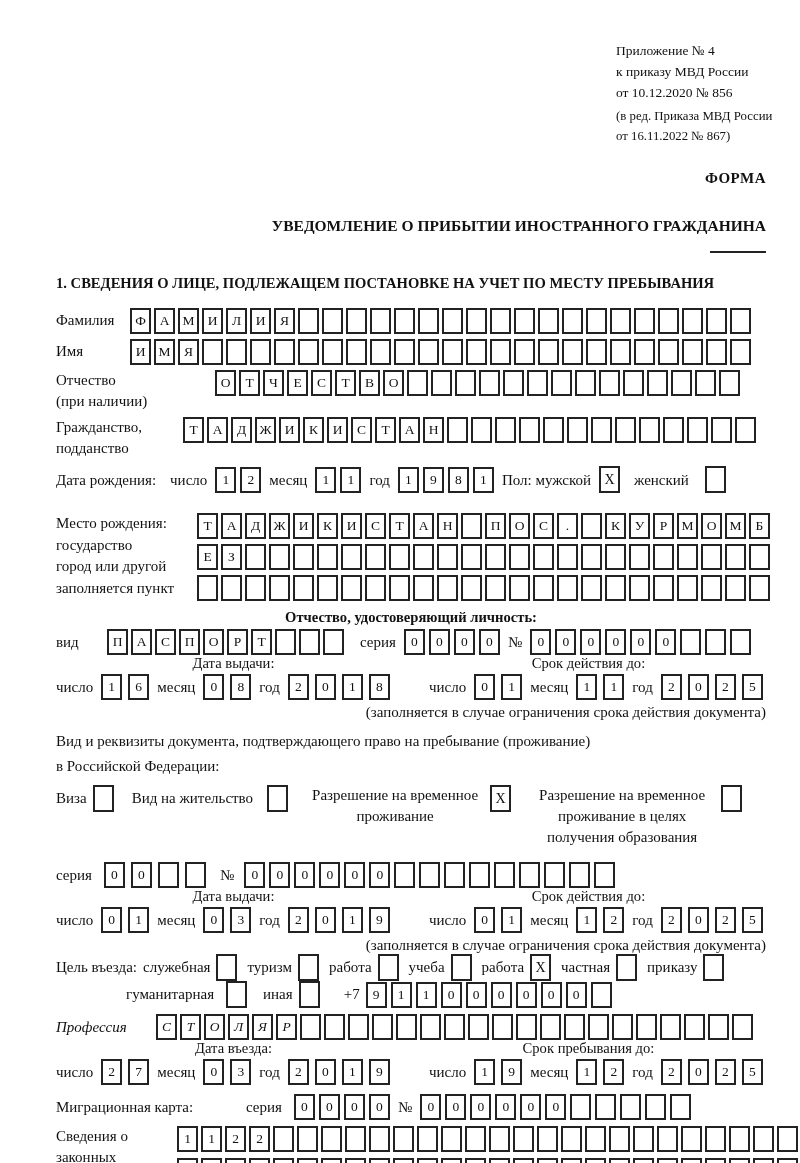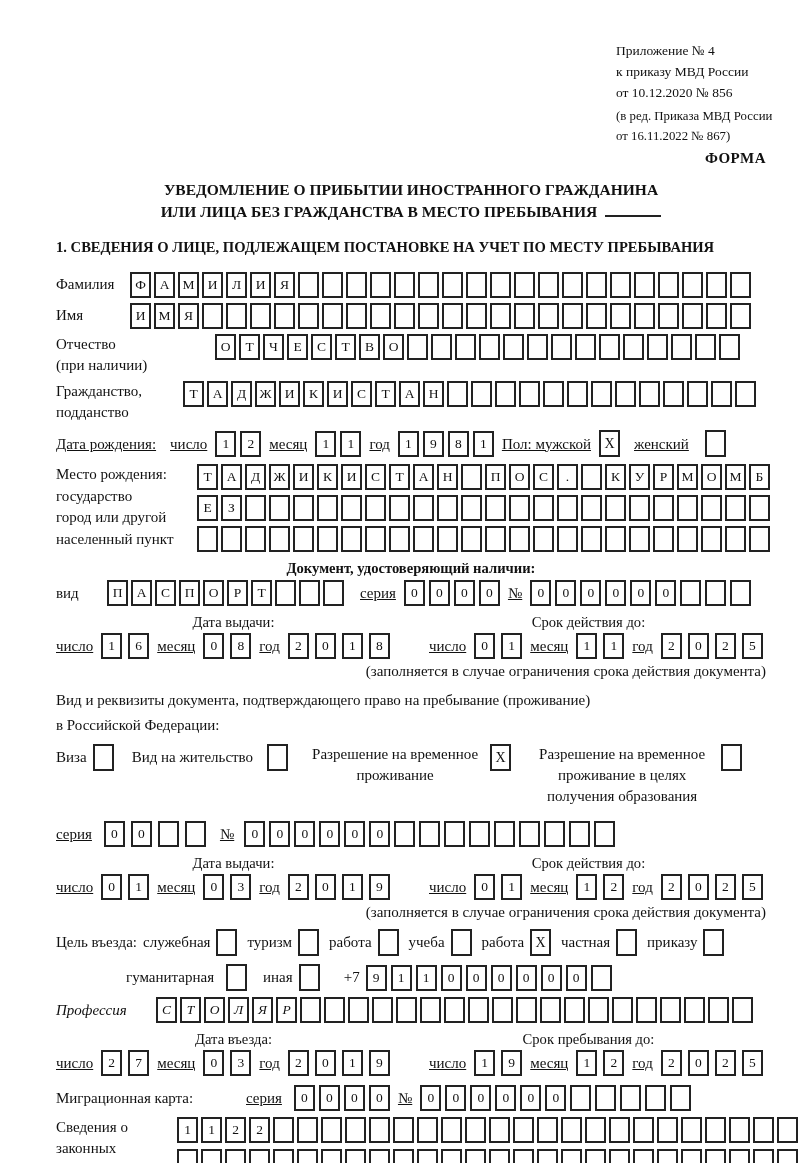--- a/index.html
+++ b/index.html
@@ -3,55 +3,55 @@
 <meta charset="utf-8">
 <style>
   html,body{margin:0;padding:0;background:#fff;}
   body{width:800px;height:1163px;overflow:hidden;color:#111;
        font-family:"Liberation Serif","DejaVu Serif",serif;font-size:15px;}
   .page{box-sizing:border-box;width:800px;height:1163px;padding:40px 34px 0 56px;}
 
   
   .appendix{margin-left:560px;line-height:21px;font-size:13.5px;white-space:nowrap;}
   .appendix .edition{font-size:12.8px;margin-top:3px;line-height:20px;}
-  .forma{text-align:right;font-weight:bold;font-size:15px;margin-top:4px;letter-spacing:.5px;}
+  .forma{text-align:right;font-weight:bold;font-size:15px;margin-top:24px;letter-spacing:.5px;}
 
   
-  .title{text-align:center;font-weight:bold;font-size:15.5px;line-height:22px;margin-top:12px;}
+  .title{text-align:right;font-weight:bold;font-size:15.5px;line-height:22px;margin-top:28px;}
   .title .uline{display:inline-block;width:56px;border-bottom:2px solid #222;margin-left:8px;}
   .section-heading{font-weight:bold;font-size:14.6px;margin-top:16px;}
 
   
   .cells{display:inline-flex;gap:3px;flex:none;}
   .g4{gap:4px;} .g6{gap:6px;}
   .cell{box-sizing:border-box;width:21px;height:26px;border:2px solid #222;flex:none;
         display:flex;align-items:center;justify-content:center;
         font-size:13.5px;line-height:1;background:#fff;}
   .chk{box-sizing:border-box;width:21px;height:27px;border:2px solid #222;flex:none;
        display:inline-flex;align-items:center;justify-content:center;font-size:14px;}
 
   .frow{display:flex;align-items:flex-start;margin-top:5px;}
   .lbl{flex:none;line-height:24px;}
   .w-fam{width:74px;} .w-otch{width:159px;} .w-grazh{width:127px;}
   .lbl2{line-height:21px;}
-  .mlab{margin:0 8px;line-height:26px;flex:none;text-decoration:underline;}
+  .mlab{margin:0 8px;line-height:26px;flex:none;}
   .mlab-first{margin-left:0;}
   .rowstack{display:flex;flex-direction:column;gap:5px;}
 
   .center-head{text-align:center;font-weight:bold;margin-top:8px;font-size:14.6px;}
-  .dateheads{display:flex;margin-top:8px;}
+  .dateheads{display:flex;}
   .dateheads .h{width:50%;text-align:center;font-size:14.6px;}
   .daterow{display:flex;margin-top:2px;align-items:center;}
   .dhalf{width:50%;display:flex;align-items:center;}
   .note{text-align:right;font-size:15px;margin-top:4px;}
 
   .options{display:flex;align-items:flex-start;margin-top:6px;}
   .opt-text{text-align:center;line-height:21px;}
   .gap14{margin-left:14px;} .gap18{margin-left:18px;} .gap6{margin-left:6px;}
-  .purpose-row{display:flex;align-items:center;margin-top:8px;}
+  .purpose-row{display:flex;align-items:center;margin-top:0;}
   .purpose-row .plab{margin:0 6px 0 10px;}
   .purpose-row .plab0{margin:0 6px 0 0;}
 
   .legal{display:flex;align-items:flex-start;margin-top:6px;}
   .legal .lbl-col{width:121px;flex:none;line-height:21px;}
   .intro{line-height:25px;margin-top:8px;}
 </style>
 </head>
 <body>
 
@@ -63,21 +63,21 @@
     <div>от 10.12.2020 № 856</div>
     <div class="edition">
       <div>(в ред. Приказа МВД России</div>
       <div>от 16.11.2022 № 867)</div>
     </div>
   </div>
   <div class="forma">ФОРМА</div>
 
   <div class="title">
     <div>УВЕДОМЛЕНИЕ О ПРИБЫТИИ ИНОСТРАННОГО ГРАЖДАНИНА</div>
-    <div><span>ИЛИ ЛИЦА БЕЗ ГРАЖДАНСТВА В МЕСТО ПРЕБЫВАНИЯ</span><span class="uline"></span></div>
+    <div><span class="uline"></span></div>
   </div>
 
   <div class="section-heading">1. СВЕДЕНИЯ О ЛИЦЕ, ПОДЛЕЖАЩЕМ ПОСТАНОВКЕ НА УЧЕТ ПО МЕСТУ ПРЕБЫВАНИЯ</div>
 
   <div class="frow" style="margin-top:16px;">
     <div class="lbl w-fam">Фамилия</div>
     <div class="cells">
         <span class="cell">Ф</span>
         <span class="cell">А</span>
         <span class="cell">М</span>
@@ -221,26 +221,26 @@
         <span class="cell">9</span>
         <span class="cell">8</span>
         <span class="cell">1</span>
       </span>
     <span class="mlab">Пол: мужской</span>
     <span class="chk">X</span>
     <span class="mlab" style="margin-left:14px;">женский</span>
     <span class="chk" style="margin-left:8px;"></span>
   </div>
 
-  <div class="frow" style="margin-top:7px;">
+  <div class="frow" style="margin-top:20px;">
     <div class="lbl" style="width:141px;line-height:21.5px;">
       <div>Место рождения:</div>
       <div>государство</div>
       <div>город или другой</div>
-      <div>населенный пункт</div>
+      <div>заполняется пункт</div>
     </div>
     <div class="rowstack">
       <div class="cells">
           <span class="cell">Т</span>
           <span class="cell">А</span>
           <span class="cell">Д</span>
           <span class="cell">Ж</span>
           <span class="cell">И</span>
           <span class="cell">К</span>
           <span class="cell">И</span>
@@ -310,21 +310,21 @@
           <span class="cell"></span>
           <span class="cell"></span>
           <span class="cell"></span>
           <span class="cell"></span>
           <span class="cell"></span>
           <span class="cell"></span>
         </div>
     </div>
   </div>
 
-  <div class="center-head">Документ, удостоверяющий наличии:</div>
+  <div class="center-head">Отчество, удостоверяющий личность:</div>
 
   <div class="frow" style="align-items:center;margin-top:3px;">
     <span class="lbl" style="width:51px;">вид</span>
     <span class="cells">
         <span class="cell">П</span>
         <span class="cell">А</span>
         <span class="cell">С</span>
         <span class="cell">П</span>
         <span class="cell">О</span>
         <span class="cell">Р</span>

